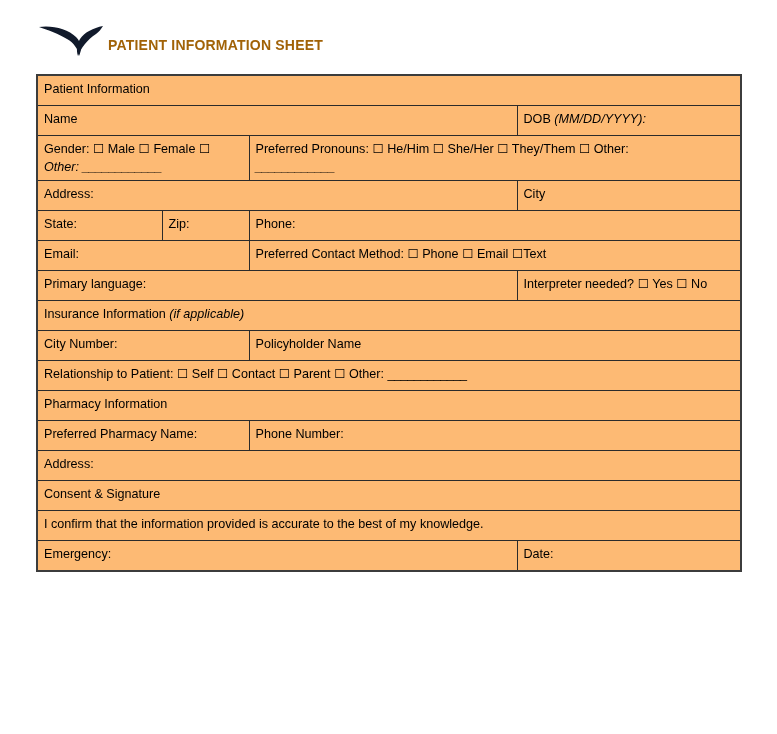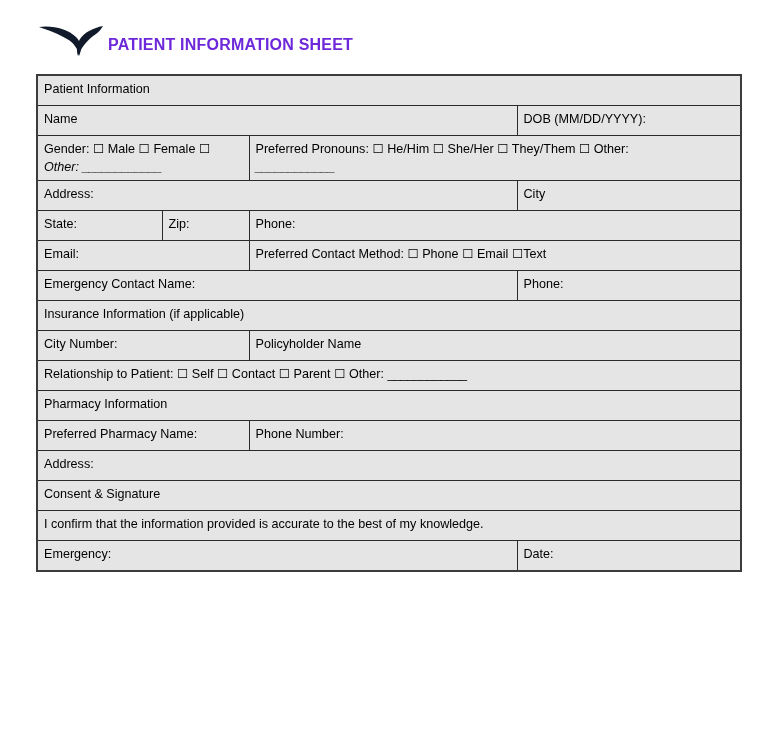--- a/index.html
+++ b/index.html
@@ -24,24 +24,24 @@
     box-sizing: border-box;
   }
   .logo-mark {
     width: 66px;
     height: 34px;
     flex: 0 0 auto;
     display: block;
     margin-right: 4px;
   }
   .doc-title {
-    font-size: 16px;
+    font-size: 14px;
     font-weight: bold;
     letter-spacing: 0.2px;
-    color: #6d28d9;
+    color: #a16207;
     white-space: nowrap;
     line-height: 1;
     padding-top: 9px;
   }
 
   
   .form-wrap {
     padding: 16px 0 0 36px;
   }
   table.form {
@@ -49,21 +49,21 @@
     table-layout: fixed;
     width: 704px;
     border: 2px solid #3c3c3c;
     font-size: 12.6px;
   }
   table.form td {
     border: 1px solid #2b2b2b;
     padding: 5px 5px 5px 6px;
     vertical-align: top;
     line-height: 1.28;
-    background: #e5e5e5;
+    background: #fdba74;
     height: 19px;
   }
   td.section {
     background: #efefef;
     border-top: 2px solid #3c3c3c;
     border-bottom: 1px solid #2b2b2b;
   }
   td.section.first {
     border-top: none;
   }
@@ -71,20 +71,21 @@
     border-top: 2px solid #3c3c3c;
   }
   td.tall {
     height: 34px;
   }
   td.bottom-label {
     vertical-align: bottom;
     margin-top: 44px;
   }
   .ital {
+    font-style: italic;
   }
   .cbx {
     font-family: "DejaVu Sans", sans-serif;
     font-size: 12.6px;
   }
   .blank-line {
     letter-spacing: -0.4px;
   }
   .line2 {
     display: block;
@@ -136,25 +137,25 @@
     <td><span>State:</span></td>
     <td><span>Zip:</span></td>
     <td colspan="2"><span>Phone:</span></td>
   </tr>
 
   <tr>
     <td class="tall" colspan="2"><span>Email:</span></td>
     <td class="tall" colspan="2"><span>Preferred Contact Method: </span><span class="cbx">☐</span><span> Phone </span><span class="cbx">☐</span><span> Email </span><span class="cbx">☐</span><span>Text</span></td>
   </tr>
 
+  <tr>
+    <td class="thick-top" colspan="3"><span>Primary language:</span></td>
+    <td class="thick-top"><span>Interpreter needed? </span><span class="cbx">☐</span><span> Yes </span><span class="cbx">☐</span><span> No</span></td>
+  </tr>
 
-  <tr>
-    <td colspan="3"><span>Emergency Contact Name:</span></td>
-    <td><span>Phone:</span></td>
-  </tr>
 
 
   <tr>
     <td class="section" colspan="4"><span>Insurance Information </span><span class="ital">(if applicable)</span></td>
   </tr>
 
 
   <tr>
     <td colspan="2"><span>City Number:</span></td>
     <td colspan="2"><span>Policyholder Name</span></td>

